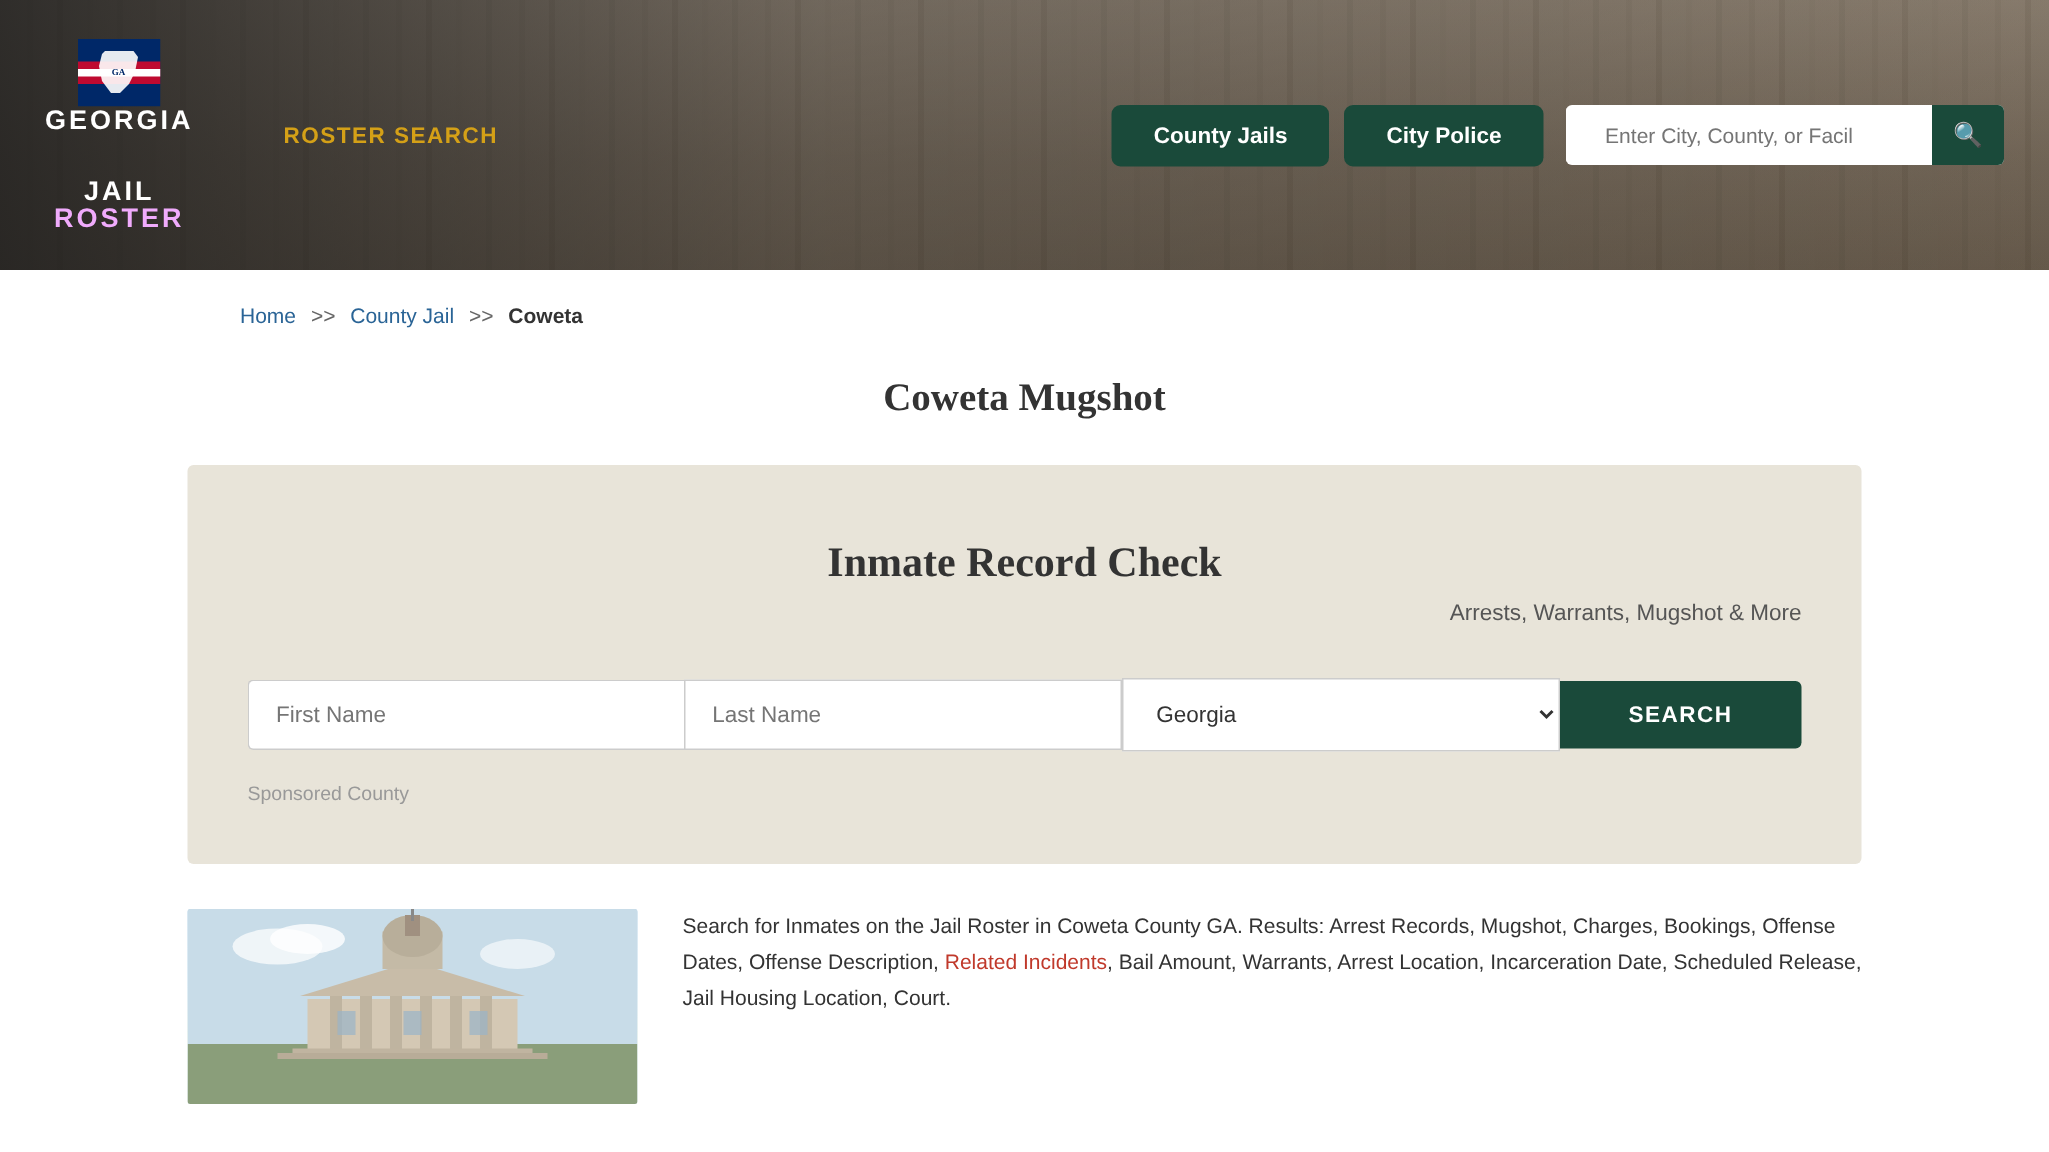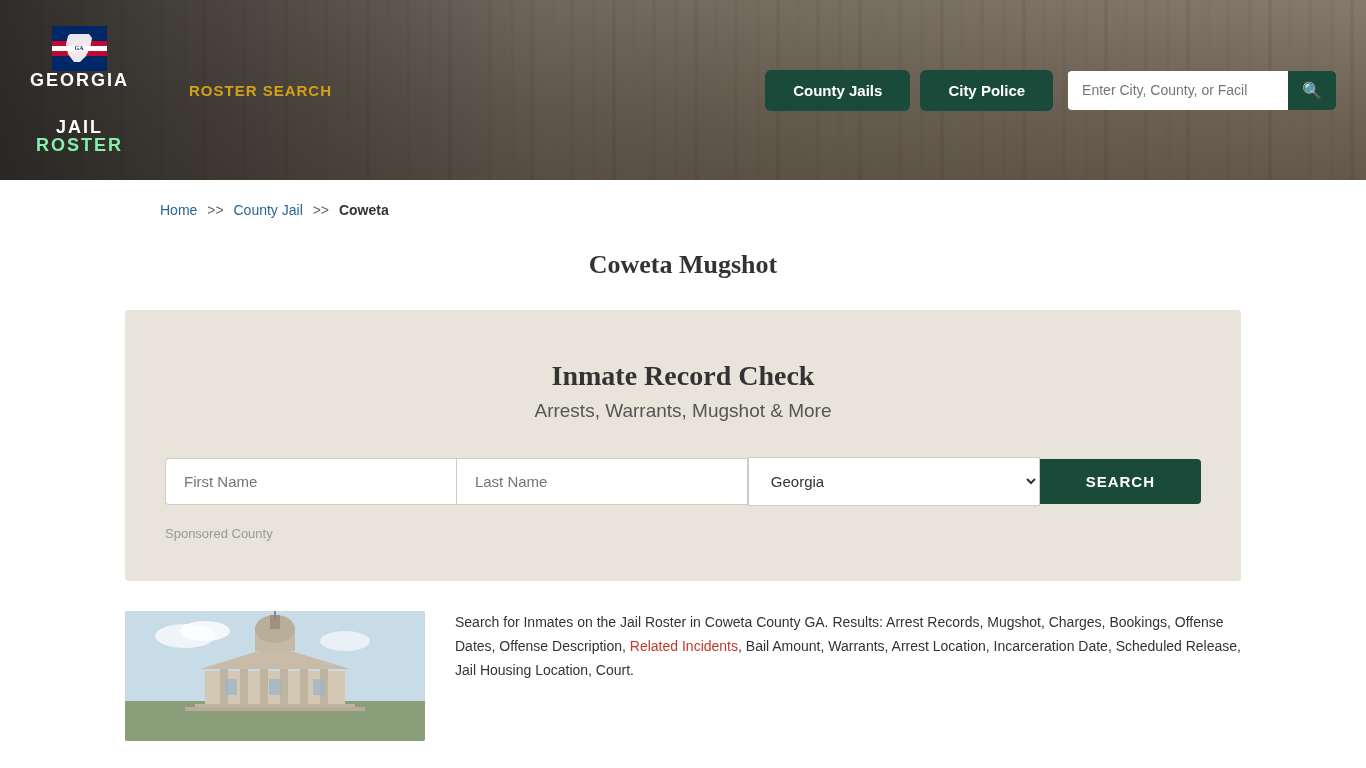--- a/index.html
+++ b/index.html
@@ -62,21 +62,21 @@
     .logo-text-jail {
       color: #ffffff;
       font-size: 18px;
       font-weight: bold;
       letter-spacing: 2px;
       font-family: Arial, sans-serif;
       line-height: 1;
       margin-top: 29px;
     }
     .logo-text-roster {
-      color: #86efac;
+      color: #f0abfc;
       font-size: 18px;
       font-weight: bold;
       letter-spacing: 2px;
       font-family: Arial, sans-serif;
       line-height: 1;
     }
     .roster-search-link {
       color: #d4a017;
       font-size: 15px;
       font-family: Arial, sans-serif;
@@ -110,23 +110,23 @@
     .search-bar {
       display: flex;
       align-items: center;
       background: #fff;
       border-radius: 4px;
       overflow: hidden;
     }
     .search-bar input {
       border: none;
       outline: none;
-      padding: 10px 14px;
+      padding: 10px 26px;
       font-size: 14px;
-      width: 220px;
+      width: 244px;
       font-family: Arial, sans-serif;
       color: #999;
     }
     .search-bar button {
       background: #1a4a3a;
       border: none;
       padding: 10px 14px;
       cursor: pointer;
       color: white;
       font-size: 16px;
@@ -170,22 +170,22 @@
       padding: 50px 40px 40px;
     }
     .inmate-record-box h2 {
       text-align: center;
       font-size: 28px;
       font-family: Georgia, serif;
       color: #333;
       margin-bottom: 8px;
     }
     .inmate-record-box .subtitle {
-      text-align: center;
-      font-size: 19px;
+      text-align: right;
+      font-size: 15px;
       font-family: Arial, sans-serif;
       color: #555;
       margin-bottom: 35px;
     }
     .search-form {
       display: flex;
       gap: 0;
       align-items: center;
     }
     .search-form input {

